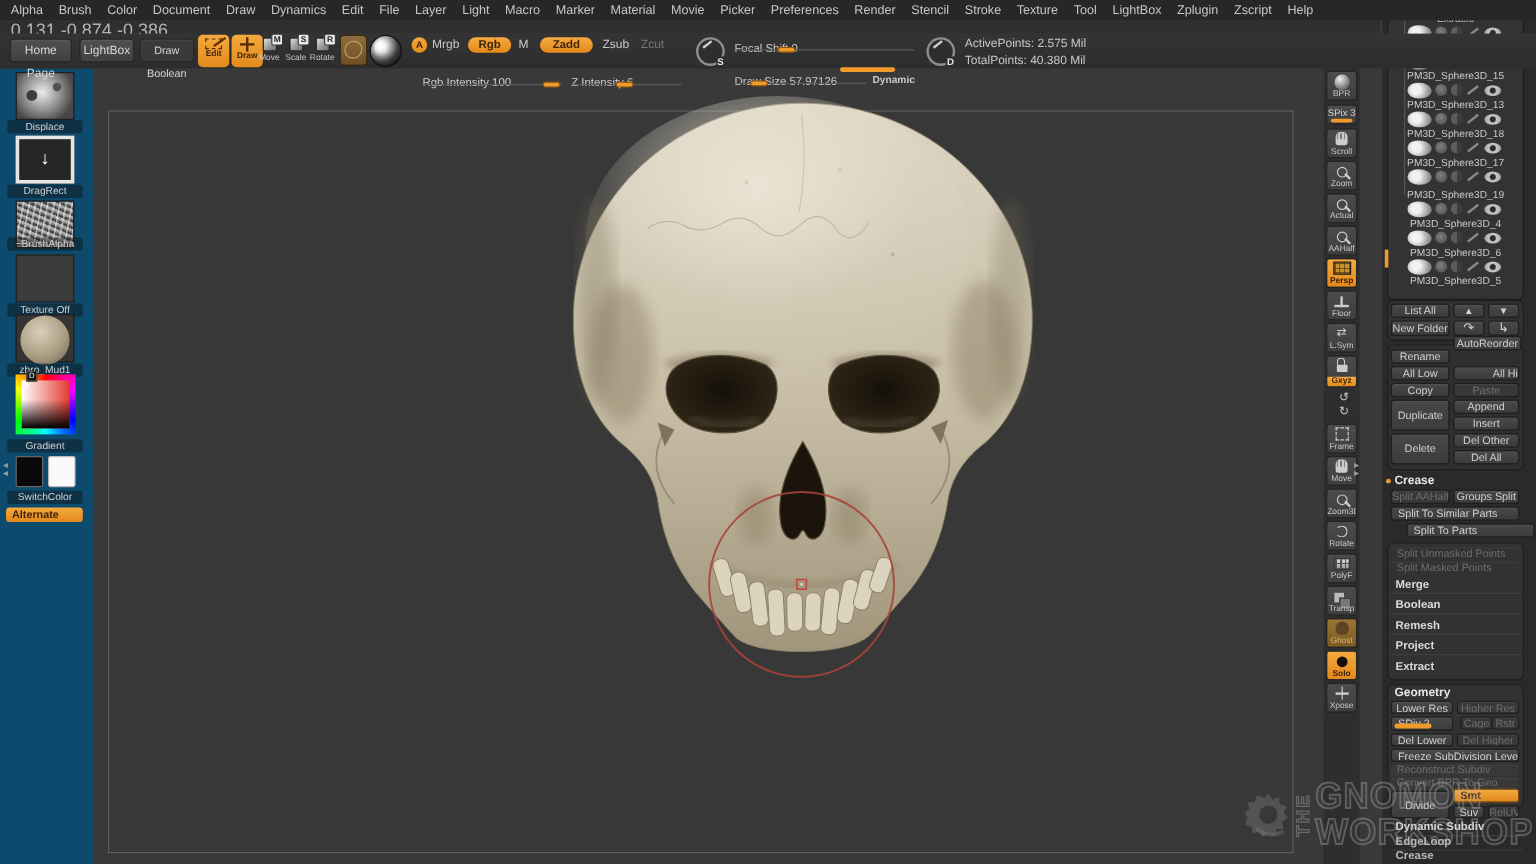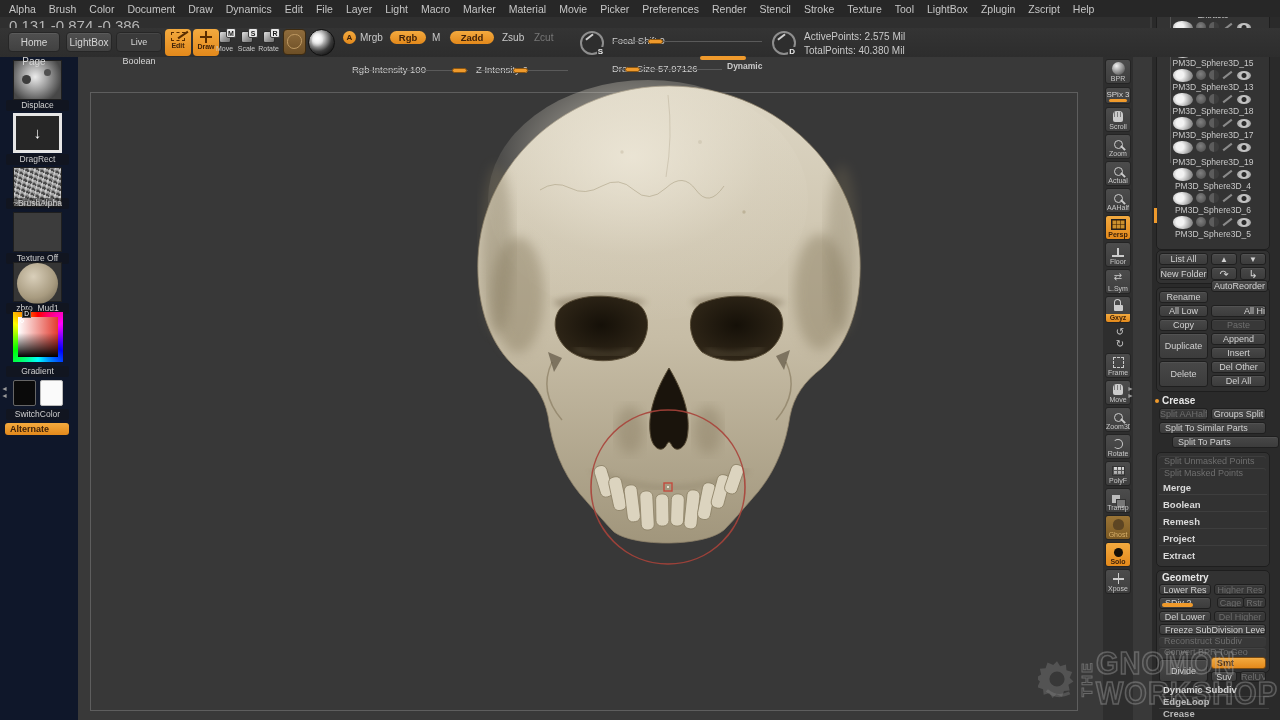--- a/index.html
+++ b/index.html
@@ -39,21 +39,21 @@
   .slider{position:absolute;height:13px;}
   .slider .s-label{font-size:9.5px;color:#cdcdcd;white-space:nowrap;}
   .slider .s-track{position:absolute;left:0;right:0;bottom:1px;height:1px;background:#5a5a5a;}
   .slider .s-handle{position:absolute;bottom:-1px;width:15px;height:5px;border-radius:3px;background:#ef9a2c;border:1px solid #8a5510;}
   .dial{position:absolute;width:24px;height:24px;border:2px solid #8e8e8e;border-radius:50%;background:#2e2e2e;}
   .dial::before{content:"";position:absolute;left:3px;top:3px;width:9px;height:2px;background:#cfcfcf;transform:rotate(-38deg);}
   .dial .dial-letter{position:absolute;right:-2px;bottom:-3px;font-size:8px;font-weight:bold;color:#e8e8e8;background:#2e2e2e;padding:0 1px;}
   .progressbar{position:absolute;left:700px;top:56px;width:46px;height:4px;background:#ef9a2c;border-radius:2px;z-index:21;}
 
   
-  .lsidebar{left:0;top:57px;width:78px;height:663px;background:#0f172a;z-index:15;text-decoration:underline;}
+  .lsidebar{left:0;top:57px;width:78px;height:663px;background:#0c4a6e;z-index:15;text-decoration:underline;}
   .thumb{position:absolute;left:13px;width:49px;background:#4a4a4a;border:1px solid #1f1f1f;}
   .thumb-label{position:absolute;left:6px;width:63px;font-size:8.5px;color:#cfcfcf;text-align:center;background:rgba(20,20,20,.45);border-radius:2px;line-height:11px;}
   .displace-thumb{height:40px;background:radial-gradient(circle at 45% 42%,#ececec,#9e9e9e 38%,#474747 78%);}
   .displace-thumb::before{content:"";position:absolute;left:8px;top:14px;width:9px;height:9px;border-radius:50%;background:#3d3d3d;}
   .displace-thumb::after{content:"";position:absolute;right:10px;top:8px;width:7px;height:7px;border-radius:50%;background:#515151;}
   .dragrect-thumb{height:40px;background:#262626;border:3px solid #e6e6e6;text-align:center;color:#fff;font-size:15px;line-height:34px;}
   .alpha-thumb{height:40px;background:
      repeating-linear-gradient(23deg,#9a9a9a 0 2px,#2e2e2e 2px 4px,#6e6e6e 4px 5px),
      repeating-linear-gradient(101deg,#888 0 1px,#222 2px 5px);background-blend-mode:screen;}
   .texoff-thumb{height:40px;background:#3c3c3c;}
@@ -253,21 +253,21 @@
     <span>Zscript</span>
     <span>Help</span>
   </div>
   <div class="abs coordrow">
     <span class="coords">0.131,-0.874,-0.386</span>
   </div>
 
   <div class="abs toolbar">
     <div class="btn" style="left:8px;top:4px;width:52px;height:20px;line-height:19px;">Home Page</div>
     <div class="btn" style="left:66px;top:4px;width:46px;height:20px;line-height:19px;">LightBox</div>
-    <div class="btn dark" style="left:116px;top:4px;width:46px;height:20px;line-height:19px;font-size:9px;">Live Boolean</div>
+    <div class="btn dark" style="left:116px;top:4px;width:46px;height:20px;line-height:19px;font-size:9px;">Draw Boolean</div>
 
     <div class="toolbtn orangebtn" style="left:165px;top:1px;">
       <div class="ico-edit"></div>
       <span class="tb-label">Edit</span>
     </div>
     <div class="toolbtn orangebtn" style="left:193px;top:1px;">
       <div class="ico-draw"></div>
       <span class="tb-label">Draw</span>
     </div>
     <div class="tool-mini" style="left:214px;top:1px;">

